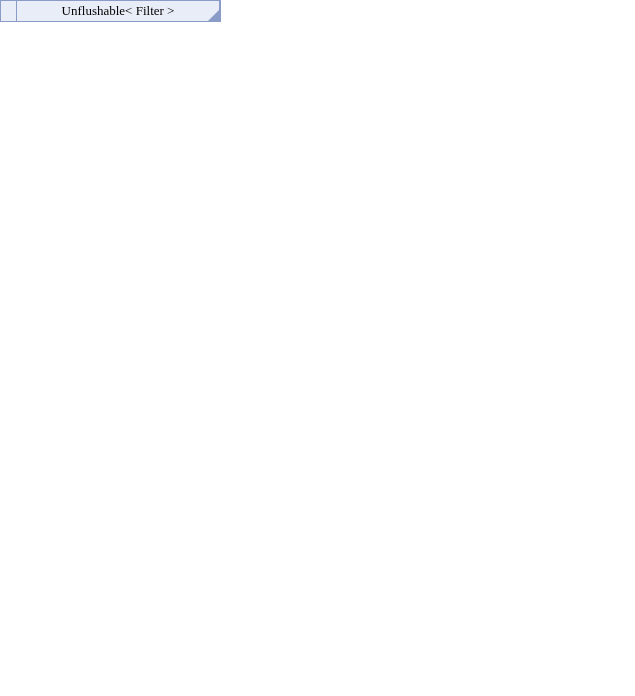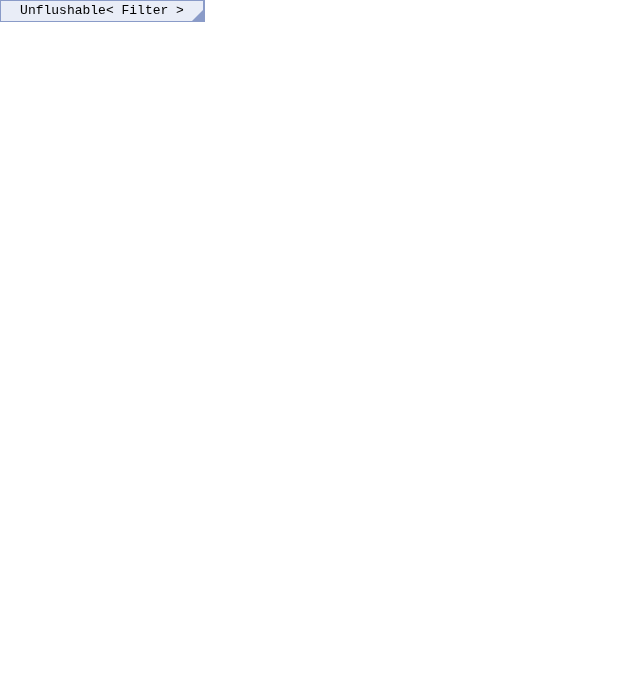--- a/index.html
+++ b/index.html
@@ -1,22 +1,23 @@
 <!DOCTYPE html>
 <html><head>
 <meta charset="utf-8">
 <style>
   html, body { margin: 0; padding: 0; background: #ffffff; }
   .canvas {
     position: relative;
     width: 521px;
     height: 696px;
     background: #ffffff;
-    font-family: Liberation Mono, monospace;
+    font-family: Liberation Serif, serif;
     overflow: hidden;
+    padding-left: 16px;
   }
   
   .node {
     position: absolute;
     box-sizing: border-box;
     width: 204px;
     height: 22px;
     background: #e9edf7;
     border: 1px solid #8a9bc8;
     text-align: center;

